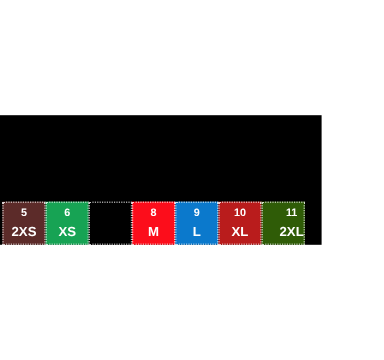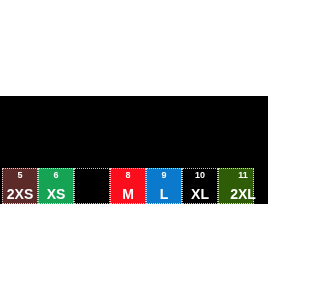--- a/index.html
+++ b/index.html
@@ -61,21 +61,21 @@
     user-select: none;
   }
 
   .swatch .sw-num {
     font-size: 9px;
     font-weight: bold;
     letter-spacing: 0px;
     margin-bottom: 7px;
   }
   .swatch .sw-size {
-    font-size: 14px;
+    font-size: 11px;
     font-weight: bold;
     letter-spacing: 0px;
     text-align: center;
   }
 
   
   .swatch.is-hidden-label .sw-num,
   .swatch.is-hidden-label .sw-size {
     color: #000000;
   }
@@ -101,21 +101,21 @@
         <span class="sw-size">S</span>
       </div>
       <div class="swatch" style="background: rgb(252, 13, 27); color: rgb(255, 255, 255);">
         <span class="sw-num">8</span>
         <span class="sw-size">M</span>
       </div>
       <div class="swatch" style="background: rgb(11, 121, 204); color: rgb(255, 255, 255);">
         <span class="sw-num">9</span>
         <span class="sw-size">L</span>
       </div>
-      <div class="swatch" style="background: #000000; color: rgb(255, 255, 255);">
+      <div class="swatch" style="background: #b91c1c; color: rgb(255, 255, 255);">
         <span class="sw-num">10</span>
         <span class="sw-size">XL</span>
       </div>
       <div class="swatch" style="background: rgb(47, 92, 7); color: rgb(255, 255, 255); padding-left: 14px;">
         <span class="sw-num">11</span>
         <span class="sw-size">2XL</span>
       </div>
     </div>
 
 </div>

